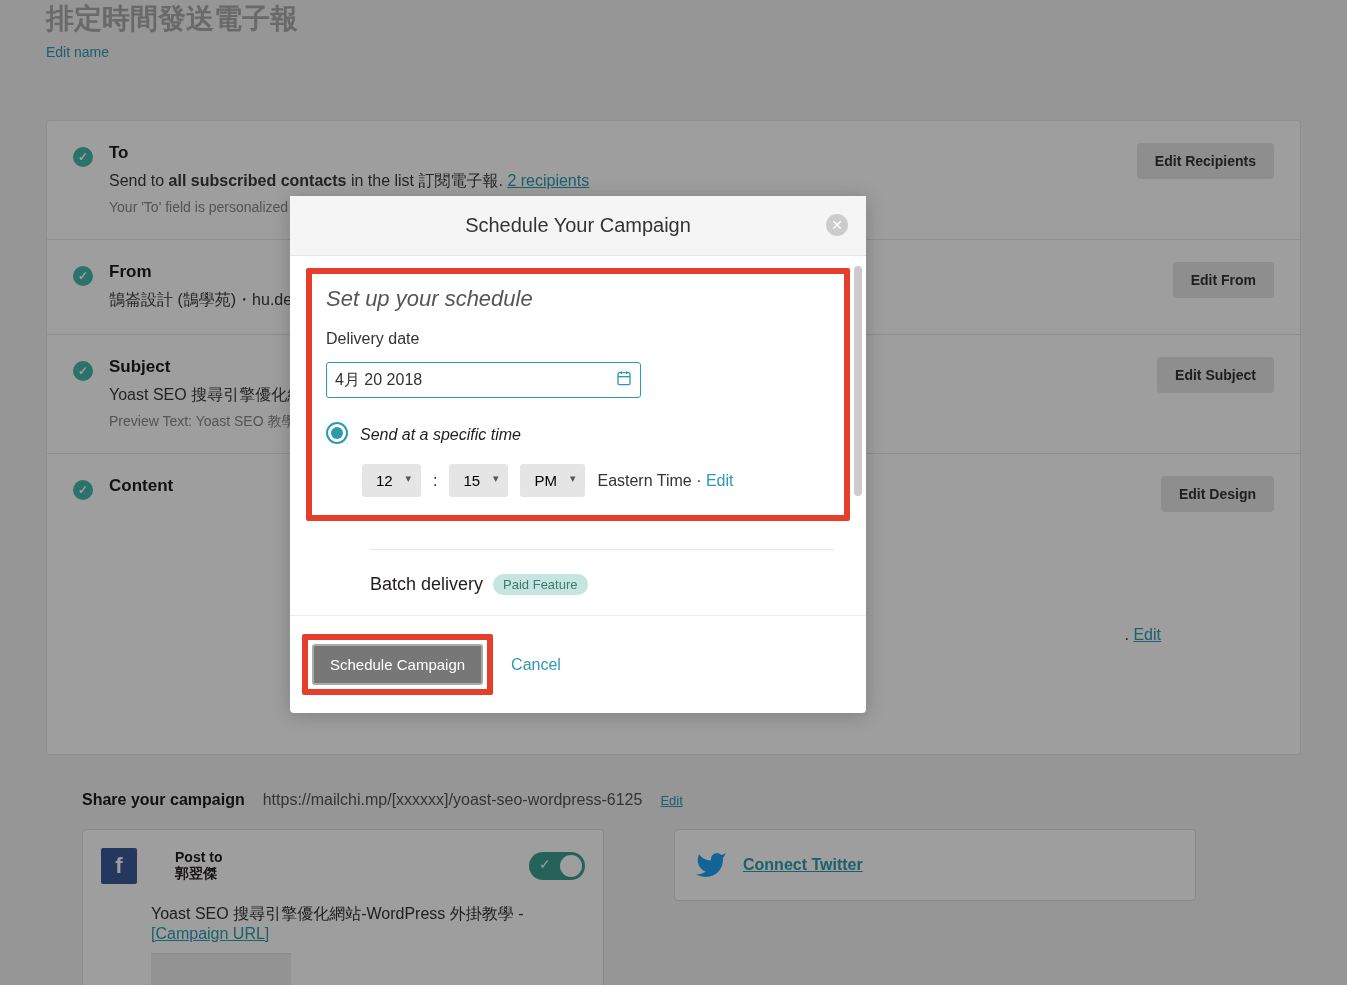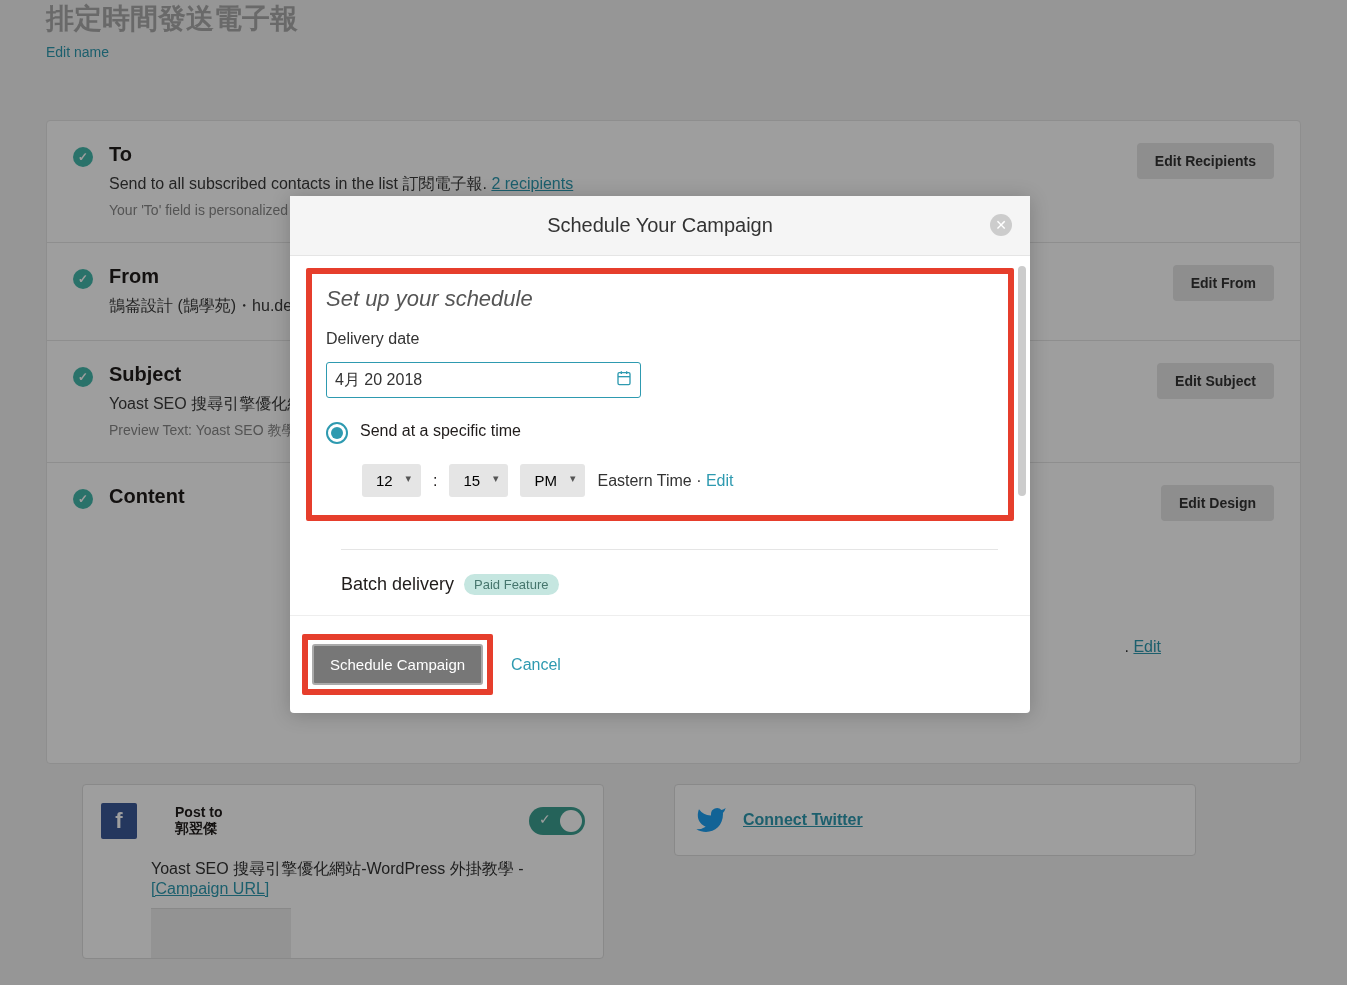--- a/index.html
+++ b/index.html
@@ -52,30 +52,30 @@
   justify-content: center;
 }
 .check-icon::after {
   content: "✓";
   color: #fff;
   font-size: 12px;
   font-weight: bold;
 }
 .section-body { flex: 1; }
 .section-title {
-  font-size: 20px;
+  font-size: 17px;
   font-weight: 600;
   margin-bottom: 6px;
 }
 .section-desc {
   font-size: 16px;
   color: #3a3a3a;
   line-height: 1.5;
 }
-.section-desc .bold { font-weight: 400; margin-top: 40px; }
+.section-desc .bold { font-weight: 700; margin-top: 40px; }
 .section-desc .link { color: #2e9ab0; text-decoration: underline; cursor: pointer; }
 .section-sub {
   font-size: 14px;
   color: #888;
   margin-top: 6px;
 }
 .edit-btn {
   background: #e5e5e5;
   border: none;
   border-radius: 4px;
@@ -168,21 +168,21 @@
 
 .overlay {
   position: absolute;
   inset: 0;
   background: rgba(0,0,0,0.38);
 }
 .modal {
   position: absolute;
   left: 290px;
   top: 196px;
-  width: 740px;
+  width: 576px;
   background: #fff;
   border-radius: 4px;
   box-shadow: 0 2px 20px rgba(0,0,0,0.2);
 }
 .modal-header {
   background: #f5f5f5;
   border-bottom: 1px solid #e5e5e5;
   padding: 18px;
   position: relative;
   text-align: center;
@@ -246,23 +246,24 @@
   flex: 1;
   font-size: 16px;
   color: #333;
 }
 .calendar-icon {
   color: #2e9ab0;
   font-size: 16px;
 }
 .radio-row {
   display: flex;
-  align-items: flex-start;
+  align-items: flex-end;
   gap: 12px;
   margin-bottom: 20px;
+  font-style: italic;
 }
 .radio-circle {
   width: 22px; height: 22px;
   border: 2px solid #2e9ab0;
   border-radius: 50%;
   display: flex;
   align-items: center;
   justify-content: center;
 }
 .radio-circle::after {
@@ -294,21 +295,21 @@
   right: 10px;
   top: 8px;
   font-size: 11px;
   color: #555;
   pointer-events: none;
 }
 .tz-text { font-size: 16px; color: #333; }
 .tz-edit { color: #2e9ab0; cursor: pointer; }
 .batch-section {
   margin-top: 28px;
-  margin-left: 19px;
+  margin-left: 48px;
   border-top: 1px solid #e5e5e5;
   padding-top: 24px;
 }
 .batch-title {
   font-size: 18px;
   font-weight: 400;
   display: flex;
   align-items: center;
   gap: 10px;
 }
@@ -407,20 +408,25 @@
         <div class="section-title">Content</div>
         <div style="text-align:right; margin-top:130px; font-size:16px; color:#333;">
           <span>. </span><span class="policy-edit">Edit</span>
         </div>
         <span class="send-test">Send a Test Email</span>
       </div>
       <button class="edit-btn">Edit Design</button>
     </div>
   </div>
 
+  <div class="share-section">
+    <span class="share-label">Share your campaign</span>
+    <span class="share-url">https://mailchi.mp/[xxxxxx]/yoast-seo-wordpress-6125</span>
+    <span class="share-edit">Edit</span>
+  </div>
 
   <div class="social-row">
     <div class="social-card" style="padding-bottom:0;">
       <div class="social-header">
         <div class="fb-icon">f</div>
         <div class="social-text">
           <div class="bold">Post to</div>
           <div class="bold">郭翌傑</div>
         </div>
         <div class="toggle"></div>

